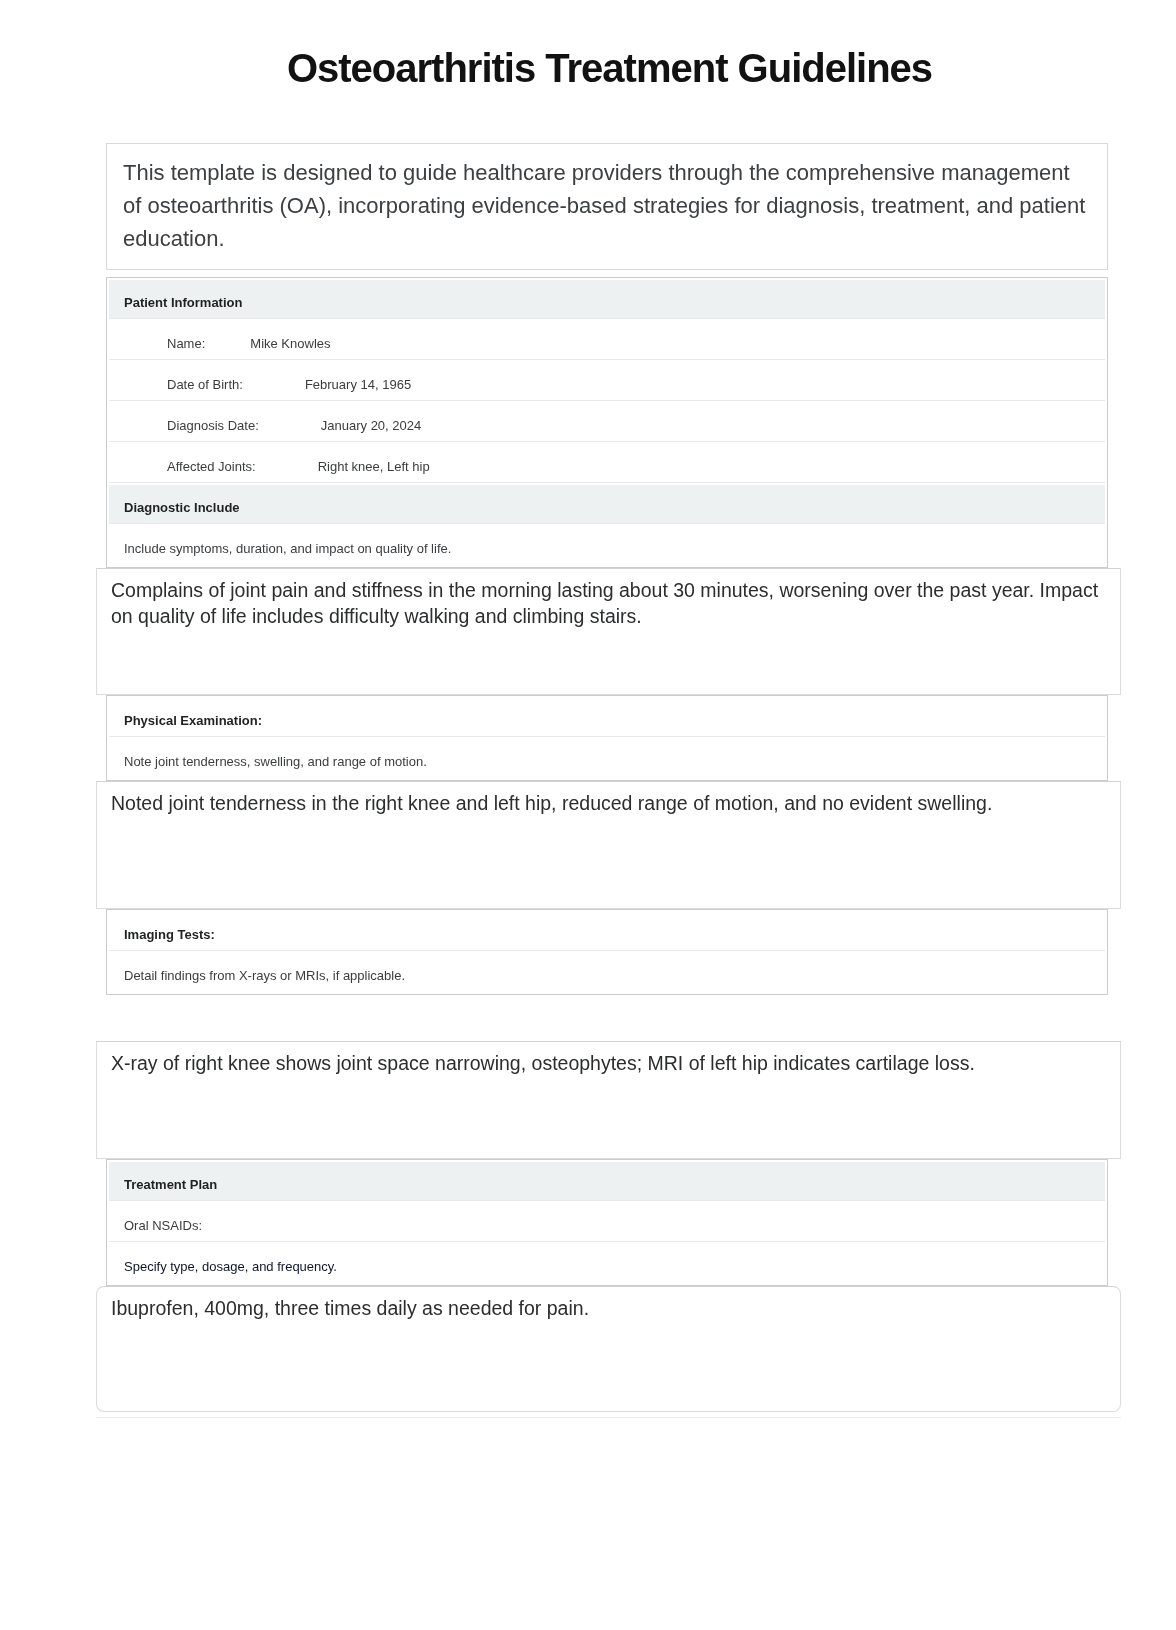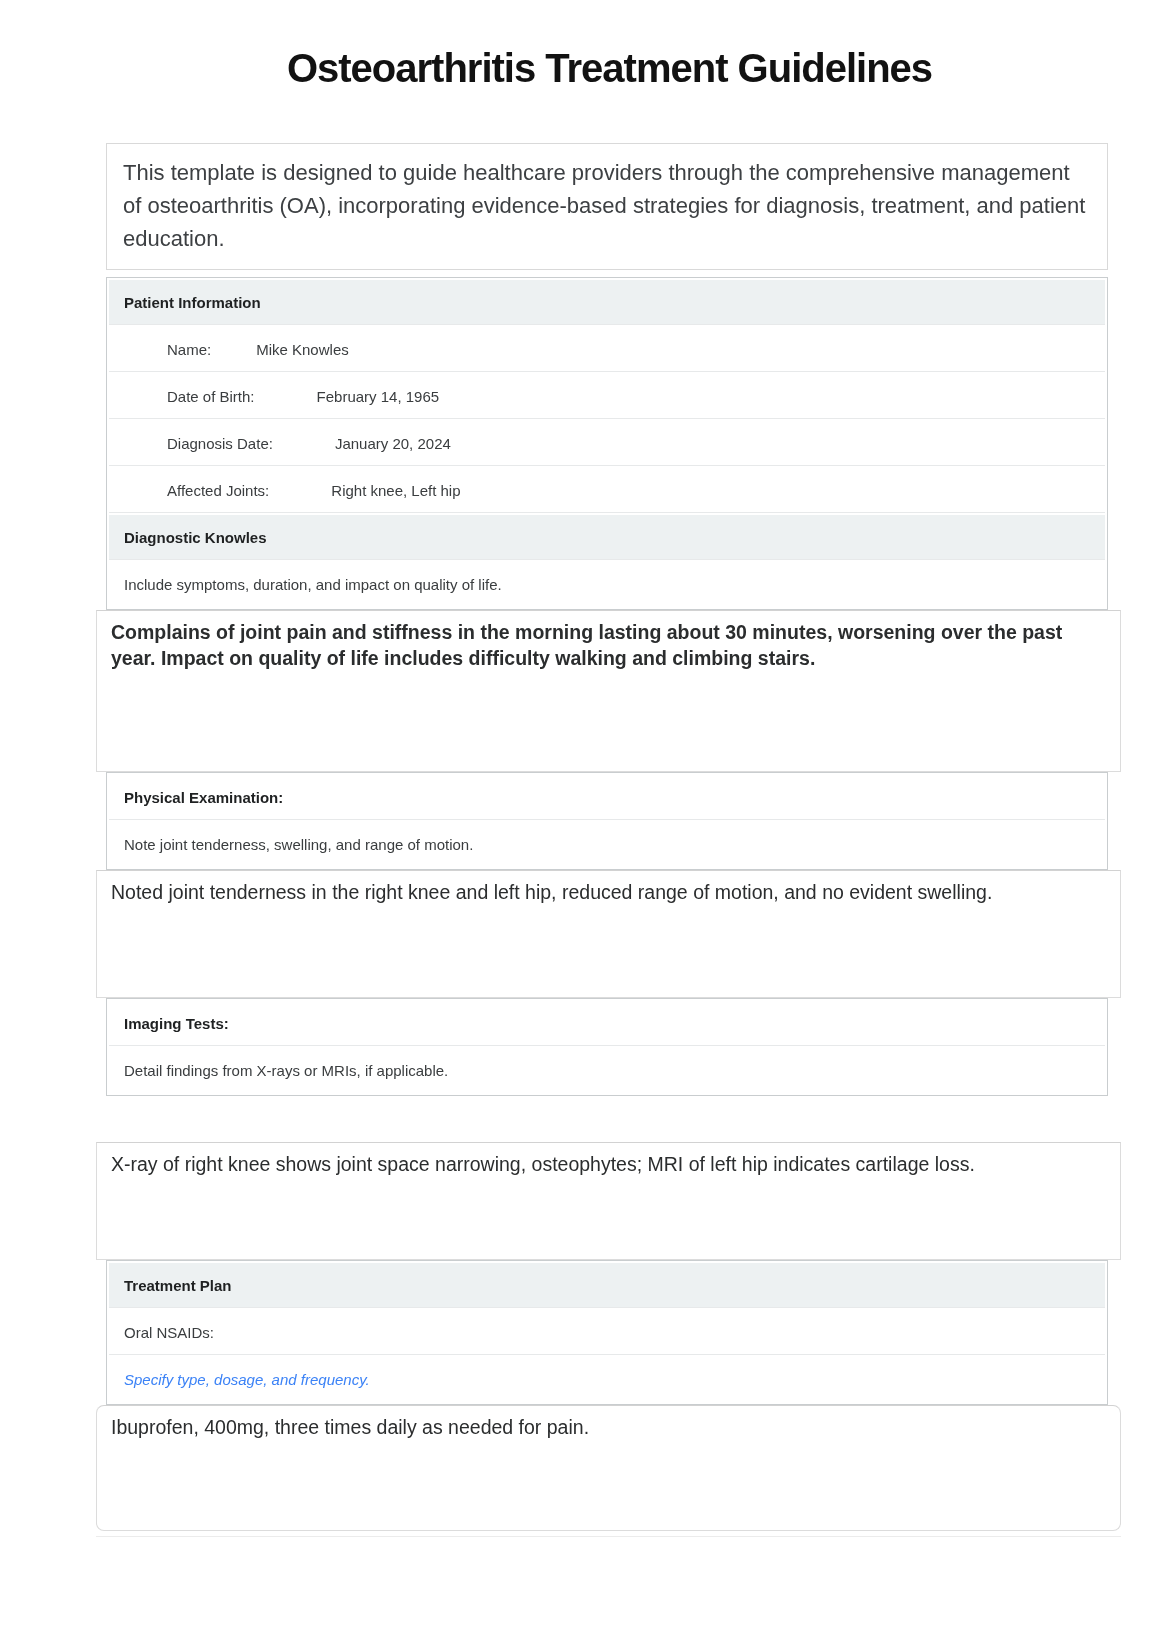--- a/index.html
+++ b/index.html
@@ -39,51 +39,51 @@
     line-height:33px;
     color:#3d4043;
     margin-bottom:7px;
   }
   .tbl{
     border:1px solid var(--table-border,#c9cdcf);
     padding:2px;
     background:#ffffff;
   }
   .row{
-    height:45px;
+    height:39px;
     line-height:45px;
     padding:0 15px;
-    font-size:15px;
+    font-size:13px;
     border-bottom:1px solid var(--row-divider,#e7e9ea);
     margin-bottom:2px;
     white-space:nowrap;
     color:#3a3d3f;
   }
   .row:last-child{border-bottom:none;margin-bottom:0;}
   .row.header{
     background:var(--section-header-bg,#edf1f2);
     font-weight:bold;
     color:#1f2122;
   }
   .row.bold{font-weight:bold;color:#1f2122;}
-  .row.italic{font-style:italic;color:#3b82f6;}
+  .row.italic{color:#0f172a;}
   .row .lbl{color:inherit;}
   .row .val{margin-left:19px;}
   .row.tight .val{margin-left:2px;}
   .freetext{
     margin:0 -13px 0 -10px;
     border:1px solid #dcdcdc;
     border-top-color:#d2d2d2;
     padding:8px 14px;
     font-size:19.5px;
     line-height:26px;
     color:#2b2d2e;
     overflow:hidden;
   }
-  .ft-a{height:162px;font-weight:bold;}
+  .ft-a{height:127px;}
   .ft-b{height:128px;}
   .ft-c{height:118px;margin-top:46px;}
   .ft-d{height:126px;border-radius:8px;}
   .next-stub{
     margin:5px -13px 0 -10px;
     border-top:1px solid #ececec;
     height:0;
   }
 </style>
 </head>
@@ -102,21 +102,21 @@
     </div>
     <div class="row">
       <span class="lbl">Date of Birth:</span><span class="val">February 14, 1965</span>
     </div>
     <div class="row">
       <span class="lbl">Diagnosis Date:</span><span class="val">January 20, 2024</span>
     </div>
     <div class="row">
       <span class="lbl">Affected Joints:</span><span class="val">Right knee, Left hip</span>
     </div>
-    <div class="row header">Diagnostic Knowles</div>
+    <div class="row header">Diagnostic Include</div>
     <div class="row">Include symptoms, duration, and impact on quality of life.</div>
   </div>
 
   <div class="freetext ft-a">Complains of joint pain and stiffness in the morning lasting about 30 minutes, worsening over the past year. Impact on quality of life includes difficulty walking and climbing stairs.</div>
 
   <div class="tbl">
     <div class="row bold">Physical Examination:</div>
     <div class="row">Note joint tenderness, swelling, and range of motion.</div>
   </div>
 

